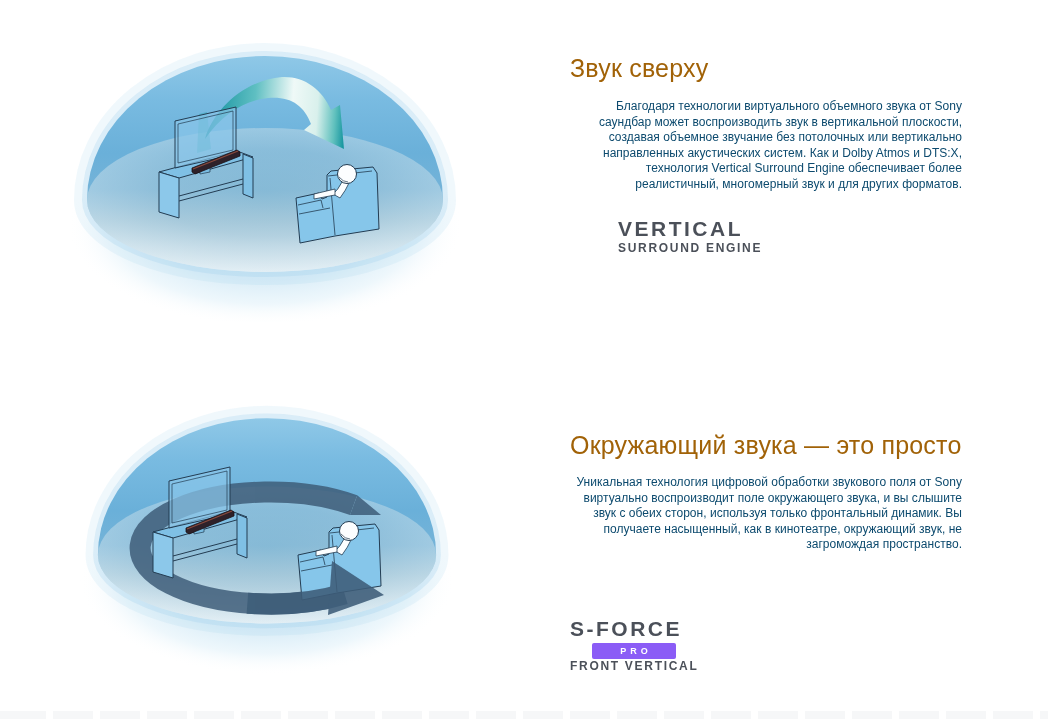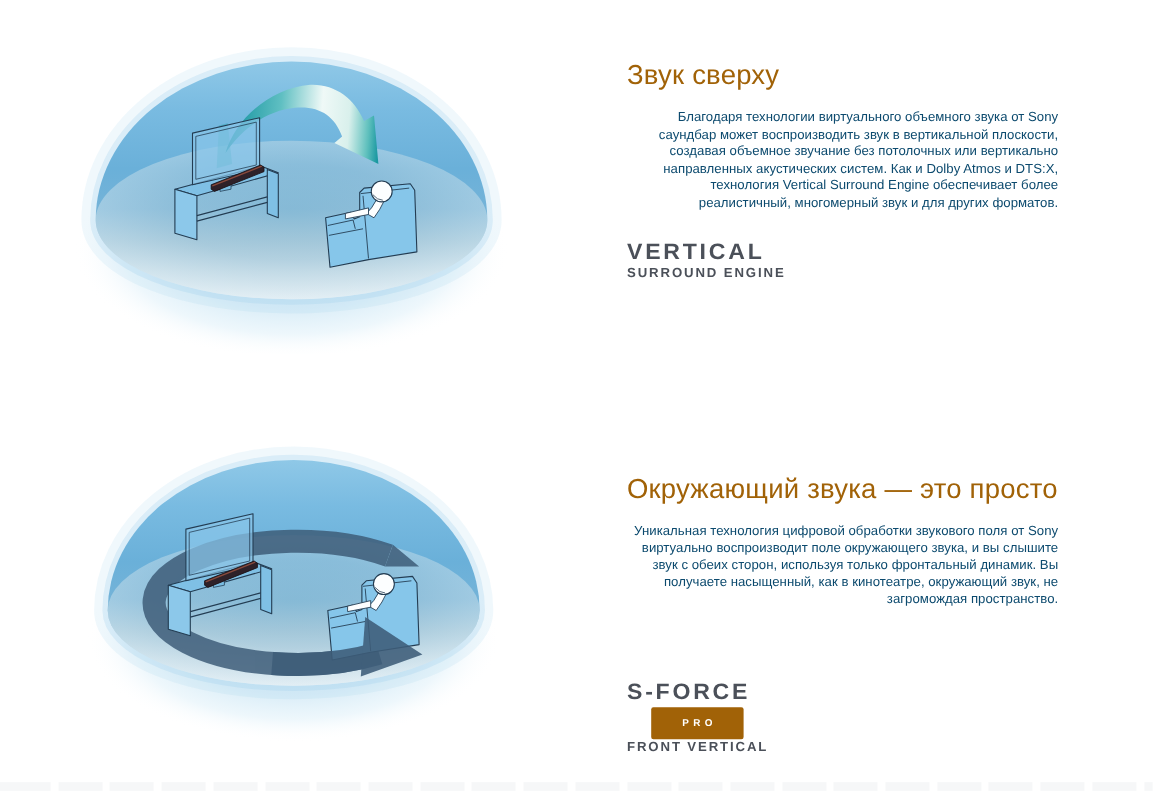--- a/index.html
+++ b/index.html
@@ -20,33 +20,33 @@
     position:absolute; left:570px; width:392px; margin:0;
     font-size:12px; line-height:15.6px; color:#0c4a6e; letter-spacing:0.02px;text-align:right;
   }
   #title-1 { top:53px; }
   #body-1  { top:99px; }
   #title-2 { top:430px; }
   #body-2  { top:475px; }
 
   
   .tech-logo { position:absolute; left:570px; color:#4b5059; }
-  #logo-vertical { top:219px; }
+  #logo-vertical { top:219px;margin-left:48px; }
   #logo-sforce   { top:575px;margin-top:44px; }
   .logo-main {
     font-weight:bold; font-size:21px; letter-spacing:2.5px; line-height:22px;
     transform:scaleY(0.96); transform-origin:left top; white-space:nowrap;
   }
   .logo-sub {
     font-weight:bold; font-size:12px; letter-spacing:1.7px; line-height:10px;
     margin-top:2px; white-space:nowrap;
   }
   .logo-badge {
-    width:84px; height:29px; margin:2px 0 2px 22px; border-radius:2px;
-    background:#a16207; color:#ffffff; font-weight:bold; font-size:9px;
+    width:84px; height:16px; margin:2px 0 2px 22px; border-radius:2px;
+    background:#8b5cf6; color:#ffffff; font-weight:bold; font-size:9px;
     letter-spacing:4px; display:flex; align-items:center; justify-content:center;
     text-indent:4px; line-height:13px;text-align:center;
   }
 
   
   #illus-1 { left:50px; top:22px;  width:445px; height:300px; }
   #illus-2 { left:30px; top:405px; width:500px; height:300px; }
 
   
   .bottom-strip {

